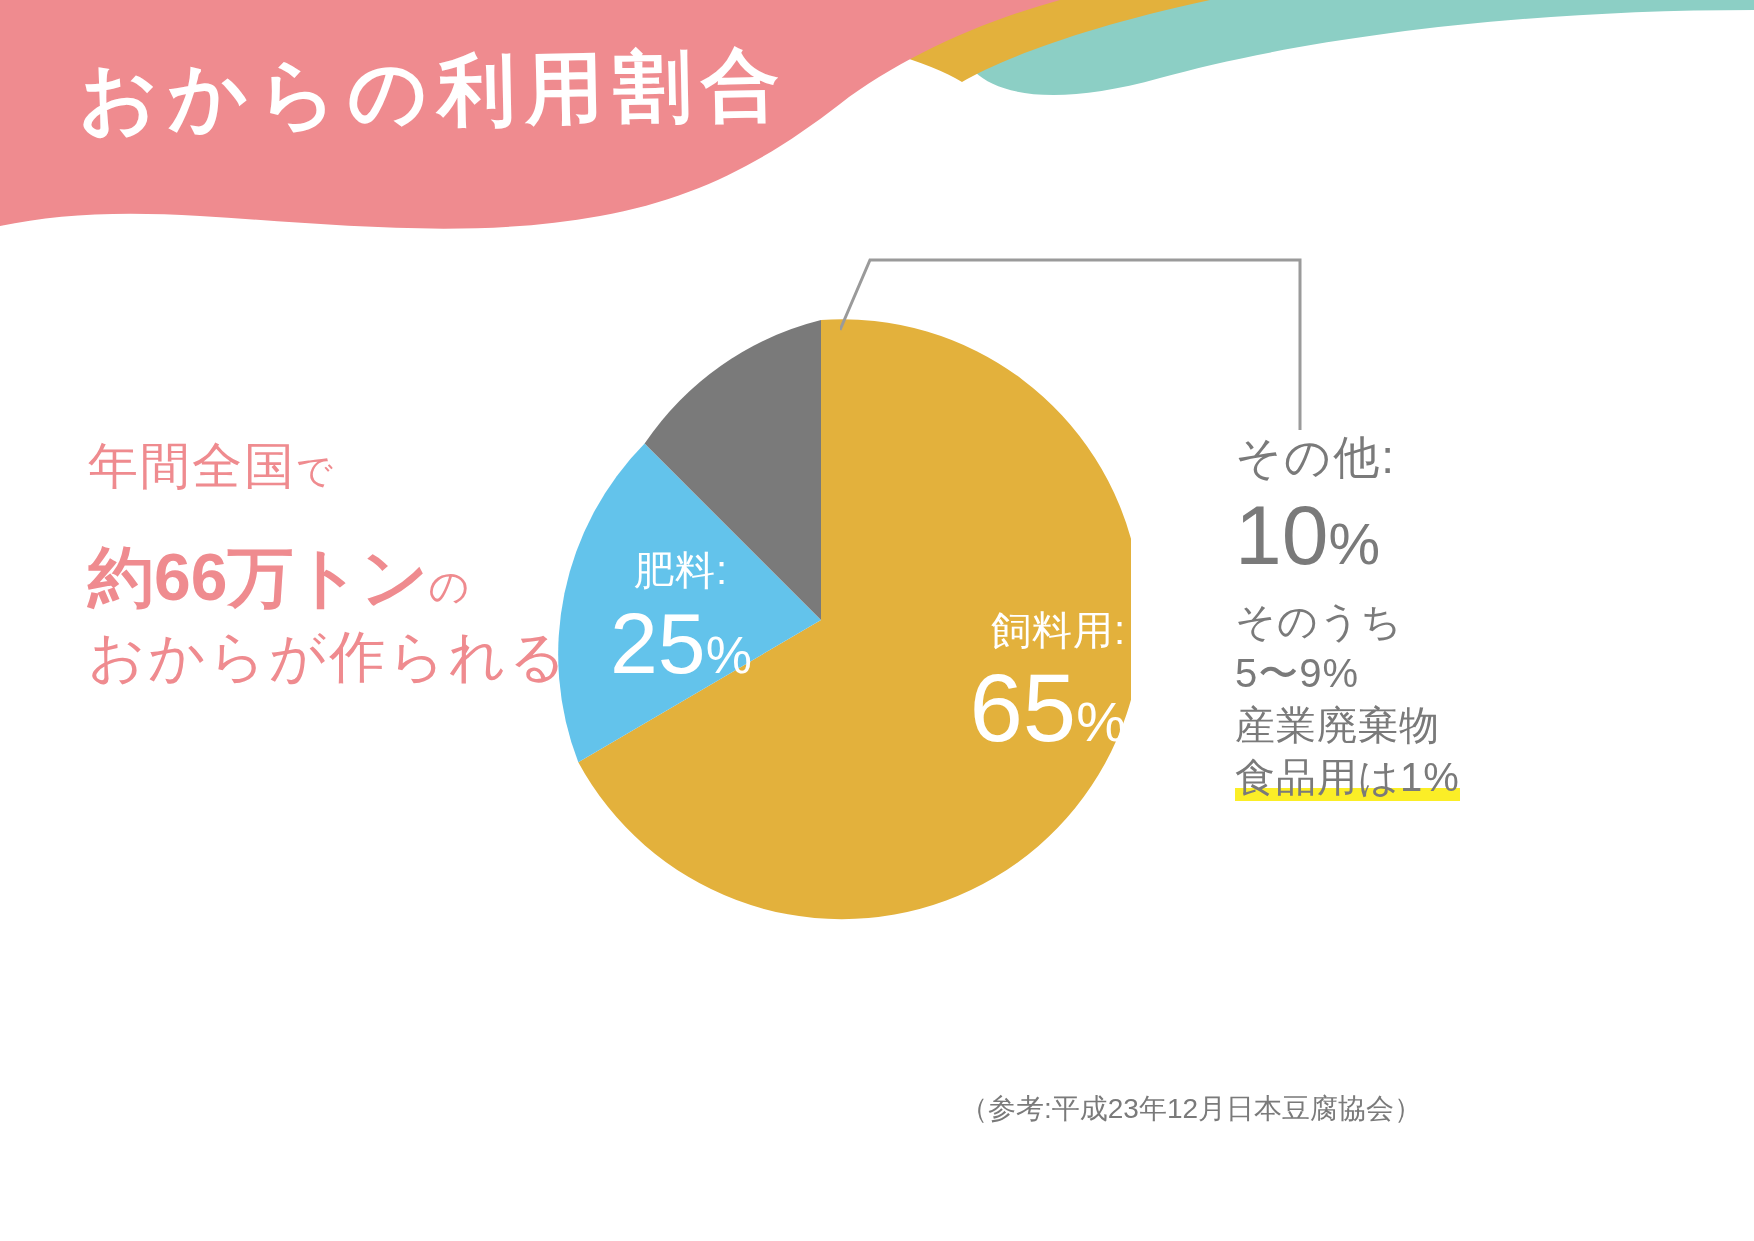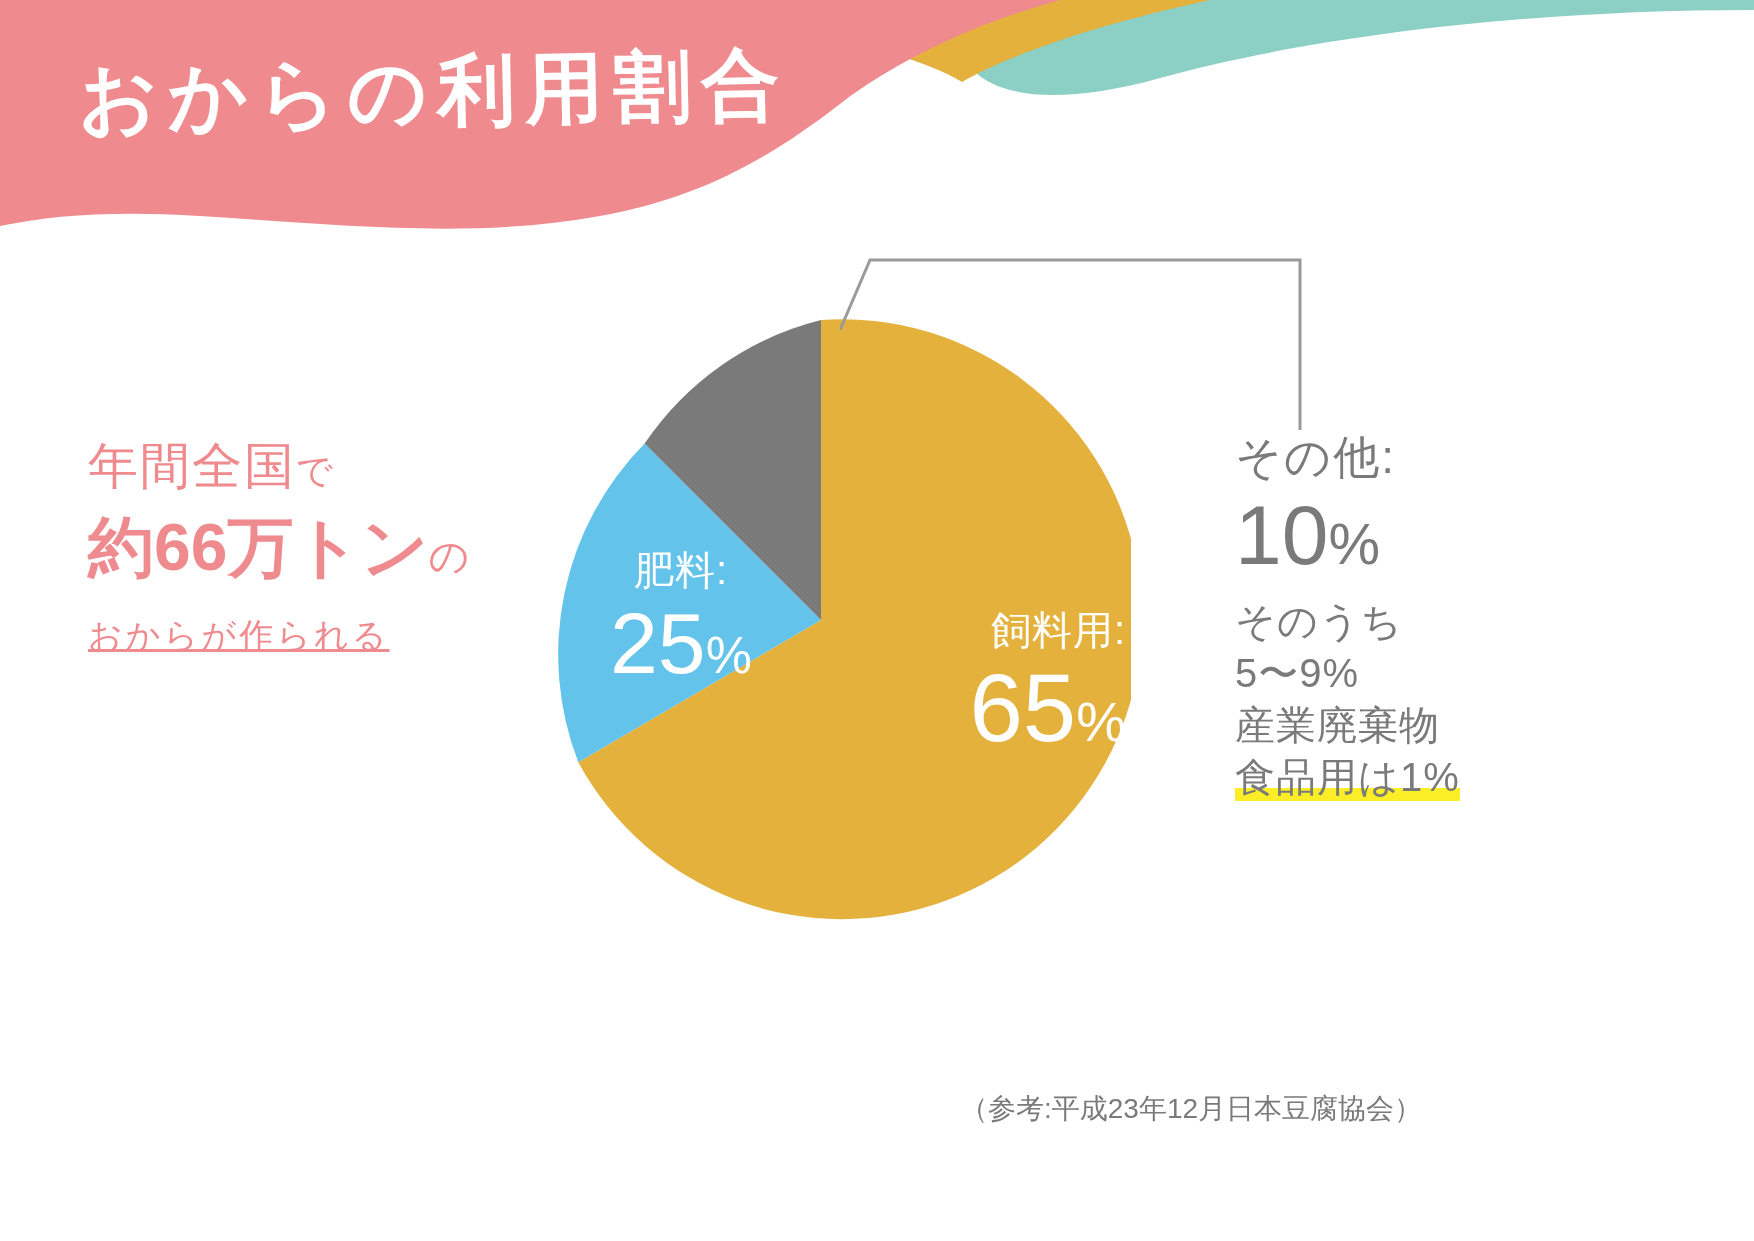--- a/index.html
+++ b/index.html
@@ -54,38 +54,37 @@
   .copy-line1 {
     font-size: 50px;
     line-height: 1.05;
     letter-spacing: 2px;
     white-space: nowrap;
   }
   .copy-line1 .sm {
     font-size: 36px;
   }
   .copy-line2 {
-    margin-top: 20px;
+    margin-top: 50px;
     font-size: 66px;
     font-weight: 700;
     line-height: 1.05;
     letter-spacing: 0px;
     white-space: nowrap;
   }
   .copy-line2 .sm {
     font-size: 40px;
     font-weight: 400;
   }
   .copy-line3 {
-    margin-top: 36px;
-    font-size: 34px;
+    margin-top: 16px;
+    font-size: 56px;
     line-height: 1.05;
     letter-spacing: 3px;
     white-space: nowrap;
-    text-decoration: underline;
   }
 
   
   .pie-wrap {
     position: absolute;
     left: 511px;
     top: 310px;
     width: 620px;
     height: 620px;
   }

